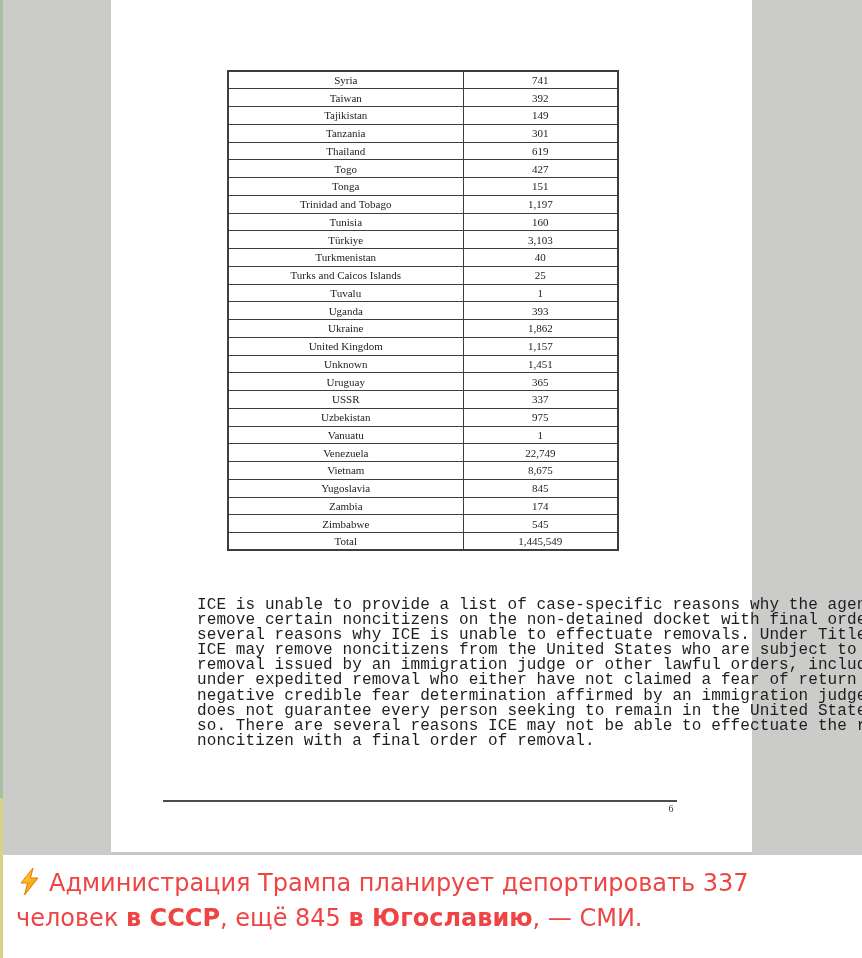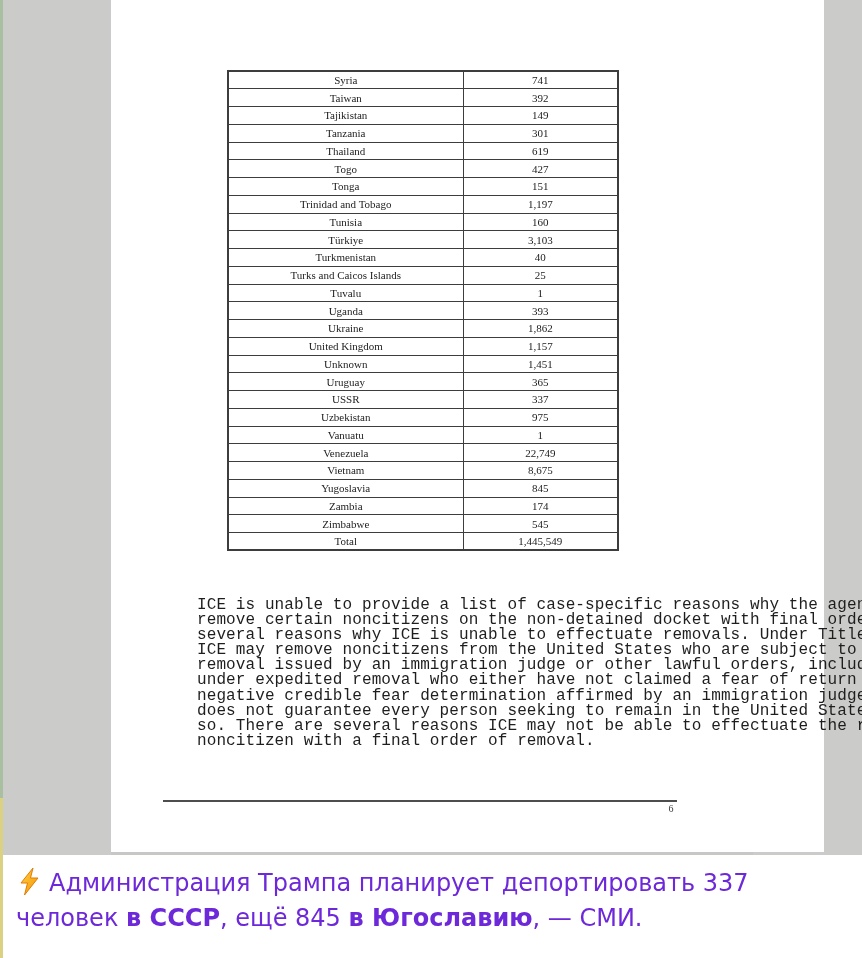--- a/index.html
+++ b/index.html
@@ -16,21 +16,21 @@
     position: absolute; left: 0; top: 0; width: 3px; height: 798px;
     background: #a8c09f; z-index: 30;
   }
   .edge-strip-yellow {
     position: absolute; left: 0; top: 798px; width: 3px; height: 160px;
     background: #dbd183; z-index: 30;
   }
 
   
   .doc-page {
-    position: absolute; left: 111px; top: 0; width: 713px; height: 852px;
+    position: absolute; left: 111px; top: 0; width: 641px; height: 852px;
     background: #ffffff;
   }
   .page-bottom-edge {
     position: absolute; left: 111px; top: 852px; width: 642px; height: 3px;
     background: #c7c7c6;
   }
 
   
   table.country-table {
     position: absolute; left: 116px; top: 70px; width: 390px;
@@ -74,21 +74,21 @@
     position: absolute; left: 548px; top: 803px; width: 24px;
     font-family: "Liberation Serif", serif;
     font-size: 10px; color: #3a3a3a; text-align: center;
   }
 
   
   .caption-bar {
     position: absolute; left: 0; top: 855px; width: 862px; height: 103px;
     background: #ffffff;
     font-family: "DejaVu Sans", sans-serif;
-    color: #6d28d9;
+    color: #ef4444;
     font-size: 24px;
     line-height: 35px;
     padding: 11px 22px 0 16px;
     z-index: 10;
   }
   .caption-line { white-space: nowrap; }
   .caption-bold { font-weight: bold; text-align: center; }
   .bolt {
     display: inline-block; width: 21px; height: 27px;
     vertical-align: -4px; margin-right: 9px; margin-left: 3px;

